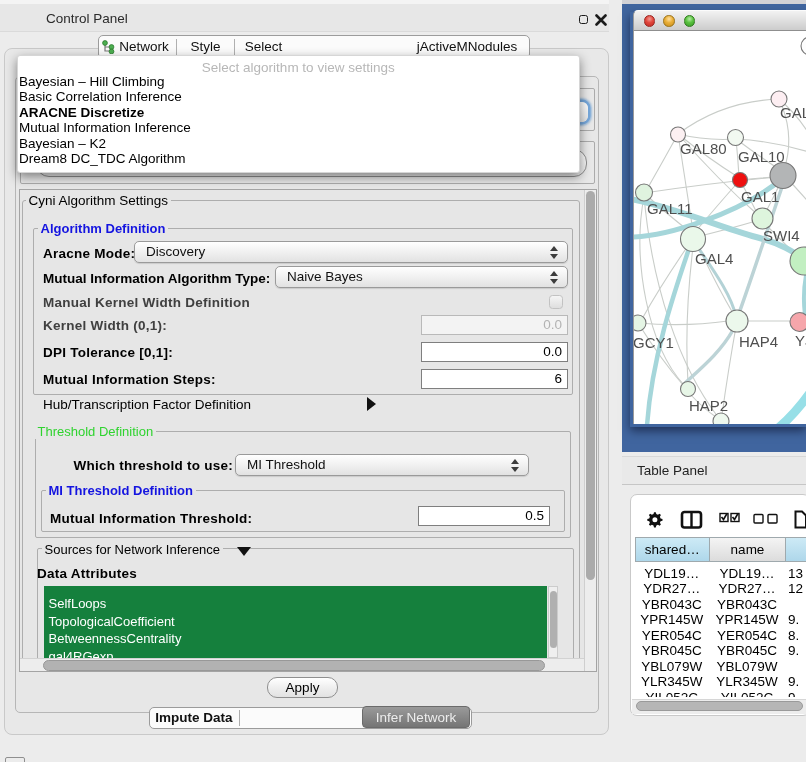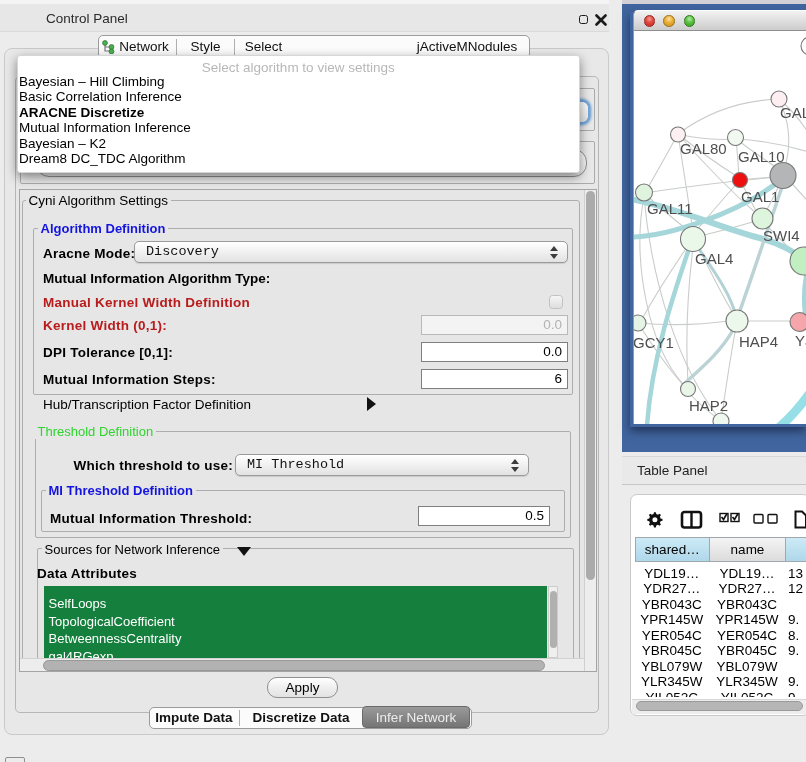--- a/index.html
+++ b/index.html
@@ -1,23 +1,23 @@
 <!DOCTYPE html>
 <html><head>
 <meta charset="utf-8">
 <style>
 * { margin:0; padding:0; box-sizing:border-box; }
 html,body { width:806px; height:762px; overflow:hidden; }
 body { font-family:"Liberation Sans", sans-serif; background:#ececec; position:relative; }
 .abs { position:absolute; }
 .lbl { font-size:13.5px; font-weight:bold; color:#000; white-space:nowrap; letter-spacing:0.25px; }
-.dislbl { font-size:13.5px; font-weight:bold; color:#b91c1c; white-space:nowrap; letter-spacing:0.25px; }
+.dislbl { font-size:13.5px; font-weight:bold; color:#404040; white-space:nowrap; letter-spacing:0.25px; }
 .combo { position:absolute; height:22px; border:1px solid #9a9a9a; border-radius:5px;
   background:linear-gradient(#ffffff,#f2f2f2 45%,#e2e2e2); box-shadow:0 1px 1px rgba(0,0,0,0.12);
-  font-size:13.5px; color:#111; line-height:20px; padding-left:11px;font-family:Liberation Mono, monospace; }
+  font-size:13.5px; color:#111; line-height:20px; padding-left:11px; }
 .spin { position:absolute; right:9px; top:3px; width:9px; height:15px; }
 .spin:before { content:""; position:absolute; left:1px; top:1px; border-left:4px solid transparent; border-right:4px solid transparent; border-bottom:5px solid #3c3c3c; }
 .spin:after { content:""; position:absolute; left:1px; bottom:1px; border-left:4px solid transparent; border-right:4px solid transparent; border-top:5px solid #3c3c3c; }
 .field { position:absolute; height:20px; background:#fff; border:1px solid #7f7f7f;
   font-size:13.5px; color:#000; text-align:right; line-height:18px; padding-right:5px; }
 .gtitle { position:absolute; font-size:13px; white-space:nowrap; background:#e8e8e8; padding:0 3px; }
 .grp { position:absolute; border:1px solid #adadad; border-radius:2px; }
 </style>
 </head>
 <body>
@@ -46,20 +46,21 @@
   <div class="grp" style="left:2px; top:10px; width:558.5px; height:600px; border-radius:3px;"></div>
   <div class="gtitle" style="left:6px; top:3px; color:#000; font-size:13.5px; background:#e6e6e6;">Cyni Algorithm Settings</div>
 
   <div class="grp" style="left:13px; top:38px; width:540px; height:167px;"></div>
   <div class="gtitle" style="left:18px; top:31px; color:#1414e0; font-weight:bold; background:#e6e6e6;">Algorithm Definition</div>
 
   <div class="lbl" style="position:absolute; left:23.5px; top:55.5px;">Aracne Mode:</div>
   <div class="combo" style="left:114.5px; top:51px; width:434px;">Discovery<span class="spin"></span></div>
 
   <div class="lbl" style="position:absolute; left:23.5px; top:80.5px; letter-spacing:0;">Mutual Information Algorithm Type:</div>
+  <div class="combo" style="left:255.5px; top:76px; width:293px;">Naive Bayes<span class="spin"></span></div>
 
   <div class="dislbl" style="position:absolute; left:23.5px; top:104.5px;">Manual Kernel Width Definition</div>
   <div style="position:absolute; left:529px; top:105px; width:14px; height:14px; border:1px solid #c2c2c2; border-radius:3.5px; background:linear-gradient(#f5f5f5,#dedede);"></div>
 
   <div class="dislbl" style="position:absolute; left:23.5px; top:128px;">Kernel Width (0,1):</div>
   <div class="field" style="left:401.5px; top:125px; width:147px; border-color:#b9b9b9; background:#f3f3f3; color:#b3b3b3;">0.0</div>
 
   <div class="lbl" style="position:absolute; left:23.5px; top:155px;">DPI Tolerance [0,1]:</div>
   <div class="field" style="left:401.5px; top:152px; width:147px;">0.0</div>
 
@@ -98,21 +99,20 @@
 
 <div class="abs" style="left:584px; top:190px; width:12px; height:481px; background:#ededed; border-left:1px solid #cfcfcf;"></div>
 <div class="abs" style="left:585.5px; top:191px; width:9px; height:389px; background:#ababab; border-radius:5px;"></div>
 
 <div class="abs" style="left:267px; top:677px; width:71px; height:21px; border:1px solid #8f8f8f; border-radius:10px; background:linear-gradient(#ffffff,#efefef 50%,#e2e2e2); text-align:center; font-size:13.5px; line-height:19px; color:#000;">Apply</div>
 
 <div class="abs" style="left:149px; top:707px; width:323px; height:22px; border:1px solid #9b9b9b; border-radius:5px; background:#fbfbfb;"></div>
 <div class="abs" style="left:149px; top:707px; width:323px; height:22px; font-size:13.5px; font-weight:bold;">
   <span style="position:absolute; left:0; width:90px; text-align:center; line-height:22px; color:#111;">Impute Data</span>
   <span style="position:absolute; left:90px; top:3px; width:1px; height:16px; background:#adadad;"></span>
-  <span style="position:absolute; left:91px; width:122px; text-align:center; line-height:22px; color:#111;">Discretize Data</span>
   <span style="position:absolute; left:213px; top:-1px; width:108px; height:22px; border-radius:4px; background:linear-gradient(#9a9a9a,#757575); border:1px solid #6b6b6b; text-align:center; line-height:21px; color:#ededed; font-weight:normal; font-size:13.5px;">Infer Network</span>
 </div>
 
 <div class="abs" style="left:98px; top:35px; width:432px; height:24px; border:1px solid #9c9c9c; border-radius:5px; background:#fbfbfb;"></div>
 <div class="abs" style="left:98px; top:35px; width:432px; height:24px; font-size:13.5px;">
   <svg style="position:absolute; left:3px; top:5px;" width="14" height="14" viewBox="0 0 14 14">
     <path d="M4 4 L4 11 L10 11 M4 7 L10 7" stroke="#7a7a7a" stroke-width="1.2" fill="none"></path>
     <circle cx="4" cy="3" r="2.4" fill="#4caf50" stroke="#2c7a2f" stroke-width="0.8"></circle>
     <circle cx="10.5" cy="7" r="2.4" fill="#4caf50" stroke="#2c7a2f" stroke-width="0.8"></circle>
     <circle cx="10.5" cy="11.5" r="2.4" fill="#4caf50" stroke="#2c7a2f" stroke-width="0.8"></circle>

